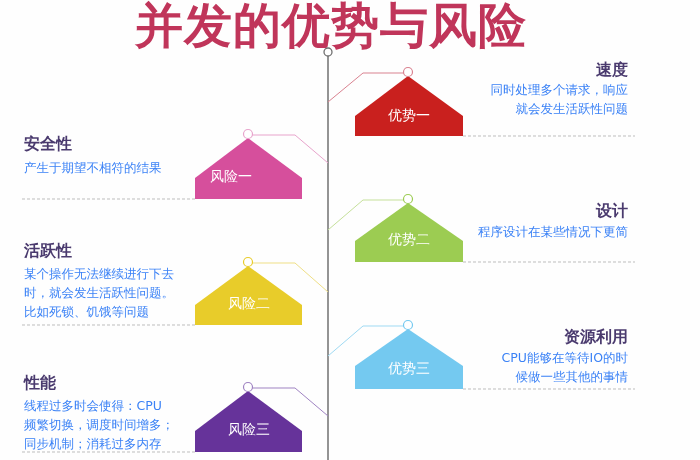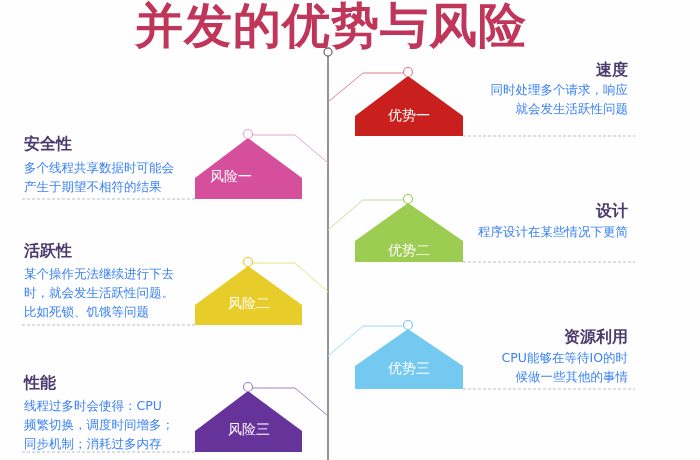--- a/index.html
+++ b/index.html
@@ -76,21 +76,21 @@
 
   <g>
     <polyline points="252,388 295,388 328,416" fill="none" stroke="#9f83c2" stroke-width="1"></polyline>
     <polygon points="248,391 302,431 302,452 195,452 195,431" fill="#66339a"></polygon>
     <circle cx="248" cy="387" r="4.5" fill="#fff" stroke="#9f83c2" stroke-width="1.2"></circle>
     <line x1="22" y1="452" x2="195" y2="452" stroke="#bdbdbd" stroke-width="1" stroke-dasharray="3,2"></line>
   </g>
 </svg>
 
 <div class="house-label" style="left:355px; top:106px;">优势一</div>
-<div class="house-label" style="left:355px; top:241px;">优势二</div>
+<div class="house-label" style="left:355px; top:230px;">优势二</div>
 <div class="house-label" style="left:355px; top:359px;">优势三</div>
 <div class="house-label" style="left:177px; top:167px;">风险一</div>
 <div class="house-label" style="left:195px; top:294px;">风险二</div>
 <div class="house-label" style="left:195px; top:420px;">风险三</div>
 
 <div class="right">
   <div class="heading" style="right:72px; top:58px;">速度</div>
   <div class="desc" style="right:72px; top:80px;">
     <div>同时处理多个请求，响应</div>
     <div>就会发生活跃性问题</div>
@@ -104,21 +104,20 @@
   <div class="heading" style="right:72px; top:325px;">资源利用</div>
   <div class="desc" style="right:72px; top:348px;">
     <div>CPU能够在等待IO的时</div>
     <div>候做一些其他的事情</div>
   </div>
 </div>
 
 <div class="left">
   <div class="heading" style="left:24px; top:132px;">安全性</div>
   <div class="desc" style="left:24px; top:158px;">
-    <div>多个线程共享数据时可能会</div>
     <div>产生于期望不相符的结果</div>
   </div>
 
   <div class="heading" style="left:24px; top:239px;">活跃性</div>
   <div class="desc" style="left:24px; top:264px;">
     <div>某个操作无法继续进行下去</div>
     <div>时，就会发生活跃性问题。</div>
     <div>比如死锁、饥饿等问题</div>
   </div>
 

